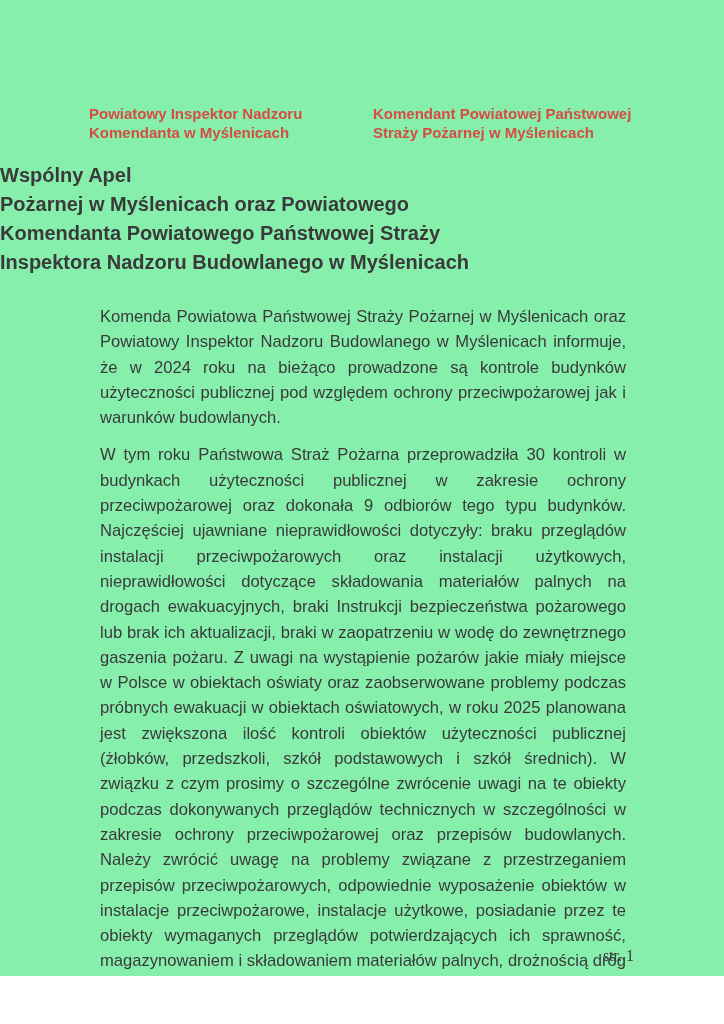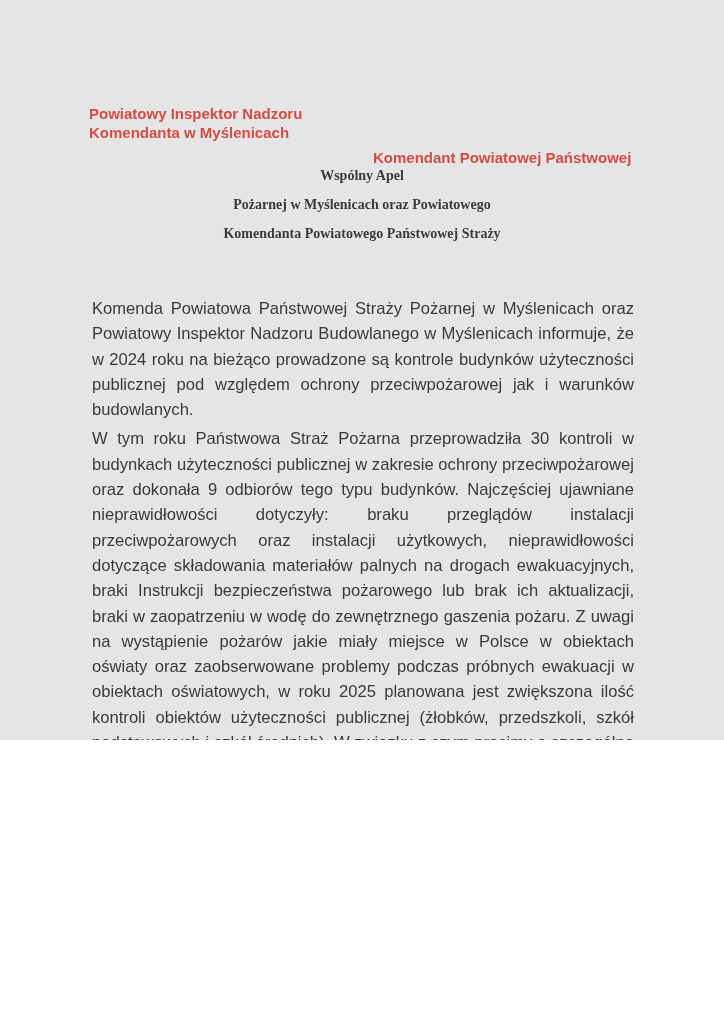--- a/index.html
+++ b/index.html
@@ -3,67 +3,65 @@
 <meta charset="utf-8">
 <style>
   html, body {
     margin: 0;
     padding: 0;
     background: #ffffff;
   }
   .page {
     position: relative;
     width: 724px;
-    height: 740px;
-    background: #e5e5e5;
+    height: 976px;
+    background: #86efac;
     font-family: "Liberation Sans", sans-serif;
     overflow: hidden;
   }
   .letterhead {
     position: absolute;
     top: 105px;
     left: 89px;
     right: 0;
     display: flex;
     color: #d64c44;
     font-weight: bold;
     font-size: 15px;
     line-height: 18.5px;
   }
   .letterhead .col-left {
     width: 284px;
   }
   .letterhead .col-right {
     width: 300px;
-    margin-top: 44px;
   }
   .doc-title {
     position: absolute;
     top: 161px;
     left: 0;
     width: 724px;
-    text-align: center;
-    font-size: 14px;
+    text-align: left;
+    font-size: 20px;
     font-weight: bold;
     line-height: 29px;
     color: #3a3a3a;
-    font-family: Liberation Serif, serif;
   }
   .body-text {
     position: absolute;
     top: 292px;
     left: 88px;
     width: 550px;
     font-size: 16.6px;
     line-height: 25.3px;
     color: #3a3a3a;
     text-align: justify;
   }
   .body-text p {
-    margin: 4px;
+    margin: 12px;
     padding: 0;
   }
   .page-footer {
     position: absolute;
     top: 947px;
     right: 90px;
     font-family: "Liberation Serif", serif;
     font-size: 16px;
     color: #3a3a3a;
     text-align: right;
@@ -74,27 +72,29 @@
 
 <div class="page">
 
   <div class="letterhead">
     <div class="col-left">
       <div>Powiatowy Inspektor Nadzoru</div>
       <div>Komendanta w Myślenicach</div>
     </div>
     <div class="col-right">
       <div>Komendant Powiatowej Państwowej</div>
+      <div>Straży Pożarnej w Myślenicach</div>
     </div>
   </div>
 
   <div class="doc-title">
     <div>Wspólny Apel</div>
     <div>Pożarnej w Myślenicach oraz Powiatowego</div>
     <div>Komendanta Powiatowego Państwowej Straży</div>
+    <div>Inspektora Nadzoru Budowlanego w Myślenicach</div>
   </div>
 
   <div class="body-text">
     <p>Komenda Powiatowa Państwowej Straży Pożarnej w Myślenicach oraz Powiatowy Inspektor Nadzoru Budowlanego w Myślenicach informuje, że w 2024 roku na bieżąco prowadzone są kontrole budynków użyteczności publicznej pod względem ochrony przeciwpożarowej jak i warunków budowlanych.</p>
     <p>W tym roku Państwowa Straż Pożarna przeprowadziła 30 kontroli w budynkach użyteczności publicznej w zakresie ochrony przeciwpożarowej oraz dokonała 9 odbiorów tego typu budynków. Najczęściej ujawniane nieprawidłowości dotyczyły: braku przeglądów instalacji przeciwpożarowych oraz instalacji użytkowych, nieprawidłowości dotyczące składowania materiałów palnych na drogach ewakuacyjnych, braki Instrukcji bezpieczeństwa pożarowego lub brak ich aktualizacji, braki w zaopatrzeniu w wodę do zewnętrznego gaszenia pożaru. Z uwagi na wystąpienie pożarów jakie miały miejsce w Polsce w obiektach oświaty oraz zaobserwowane problemy podczas próbnych ewakuacji w obiektach oświatowych, w roku 2025 planowana jest zwiększona ilość kontroli obiektów użyteczności publicznej (żłobków, przedszkoli, szkół podstawowych i szkół średnich). W związku z czym prosimy o szczególne zwrócenie uwagi na te obiekty podczas dokonywanych przeglądów technicznych w szczególności w zakresie ochrony przeciwpożarowej oraz przepisów budowlanych. Należy zwrócić uwagę na problemy związane z przestrzeganiem przepisów przeciwpożarowych, odpowiednie wyposażenie obiektów w instalacje przeciwpożarowe, instalacje użytkowe, posiadanie przez te obiekty wymaganych przeglądów potwierdzających ich sprawność, magazynowaniem i składowaniem materiałów palnych, drożnością dróg ewakuacyjnych oraz zapewnieniem do obiektów wymaganych przepisami: dróg pożarowych oraz zaopatrzenia w wodę do zewnętrznego i wewnętrznego gaszenia pożaru.</p>
   </div>
 
   <div class="page-footer">str. 1</div>
 
 </div>

